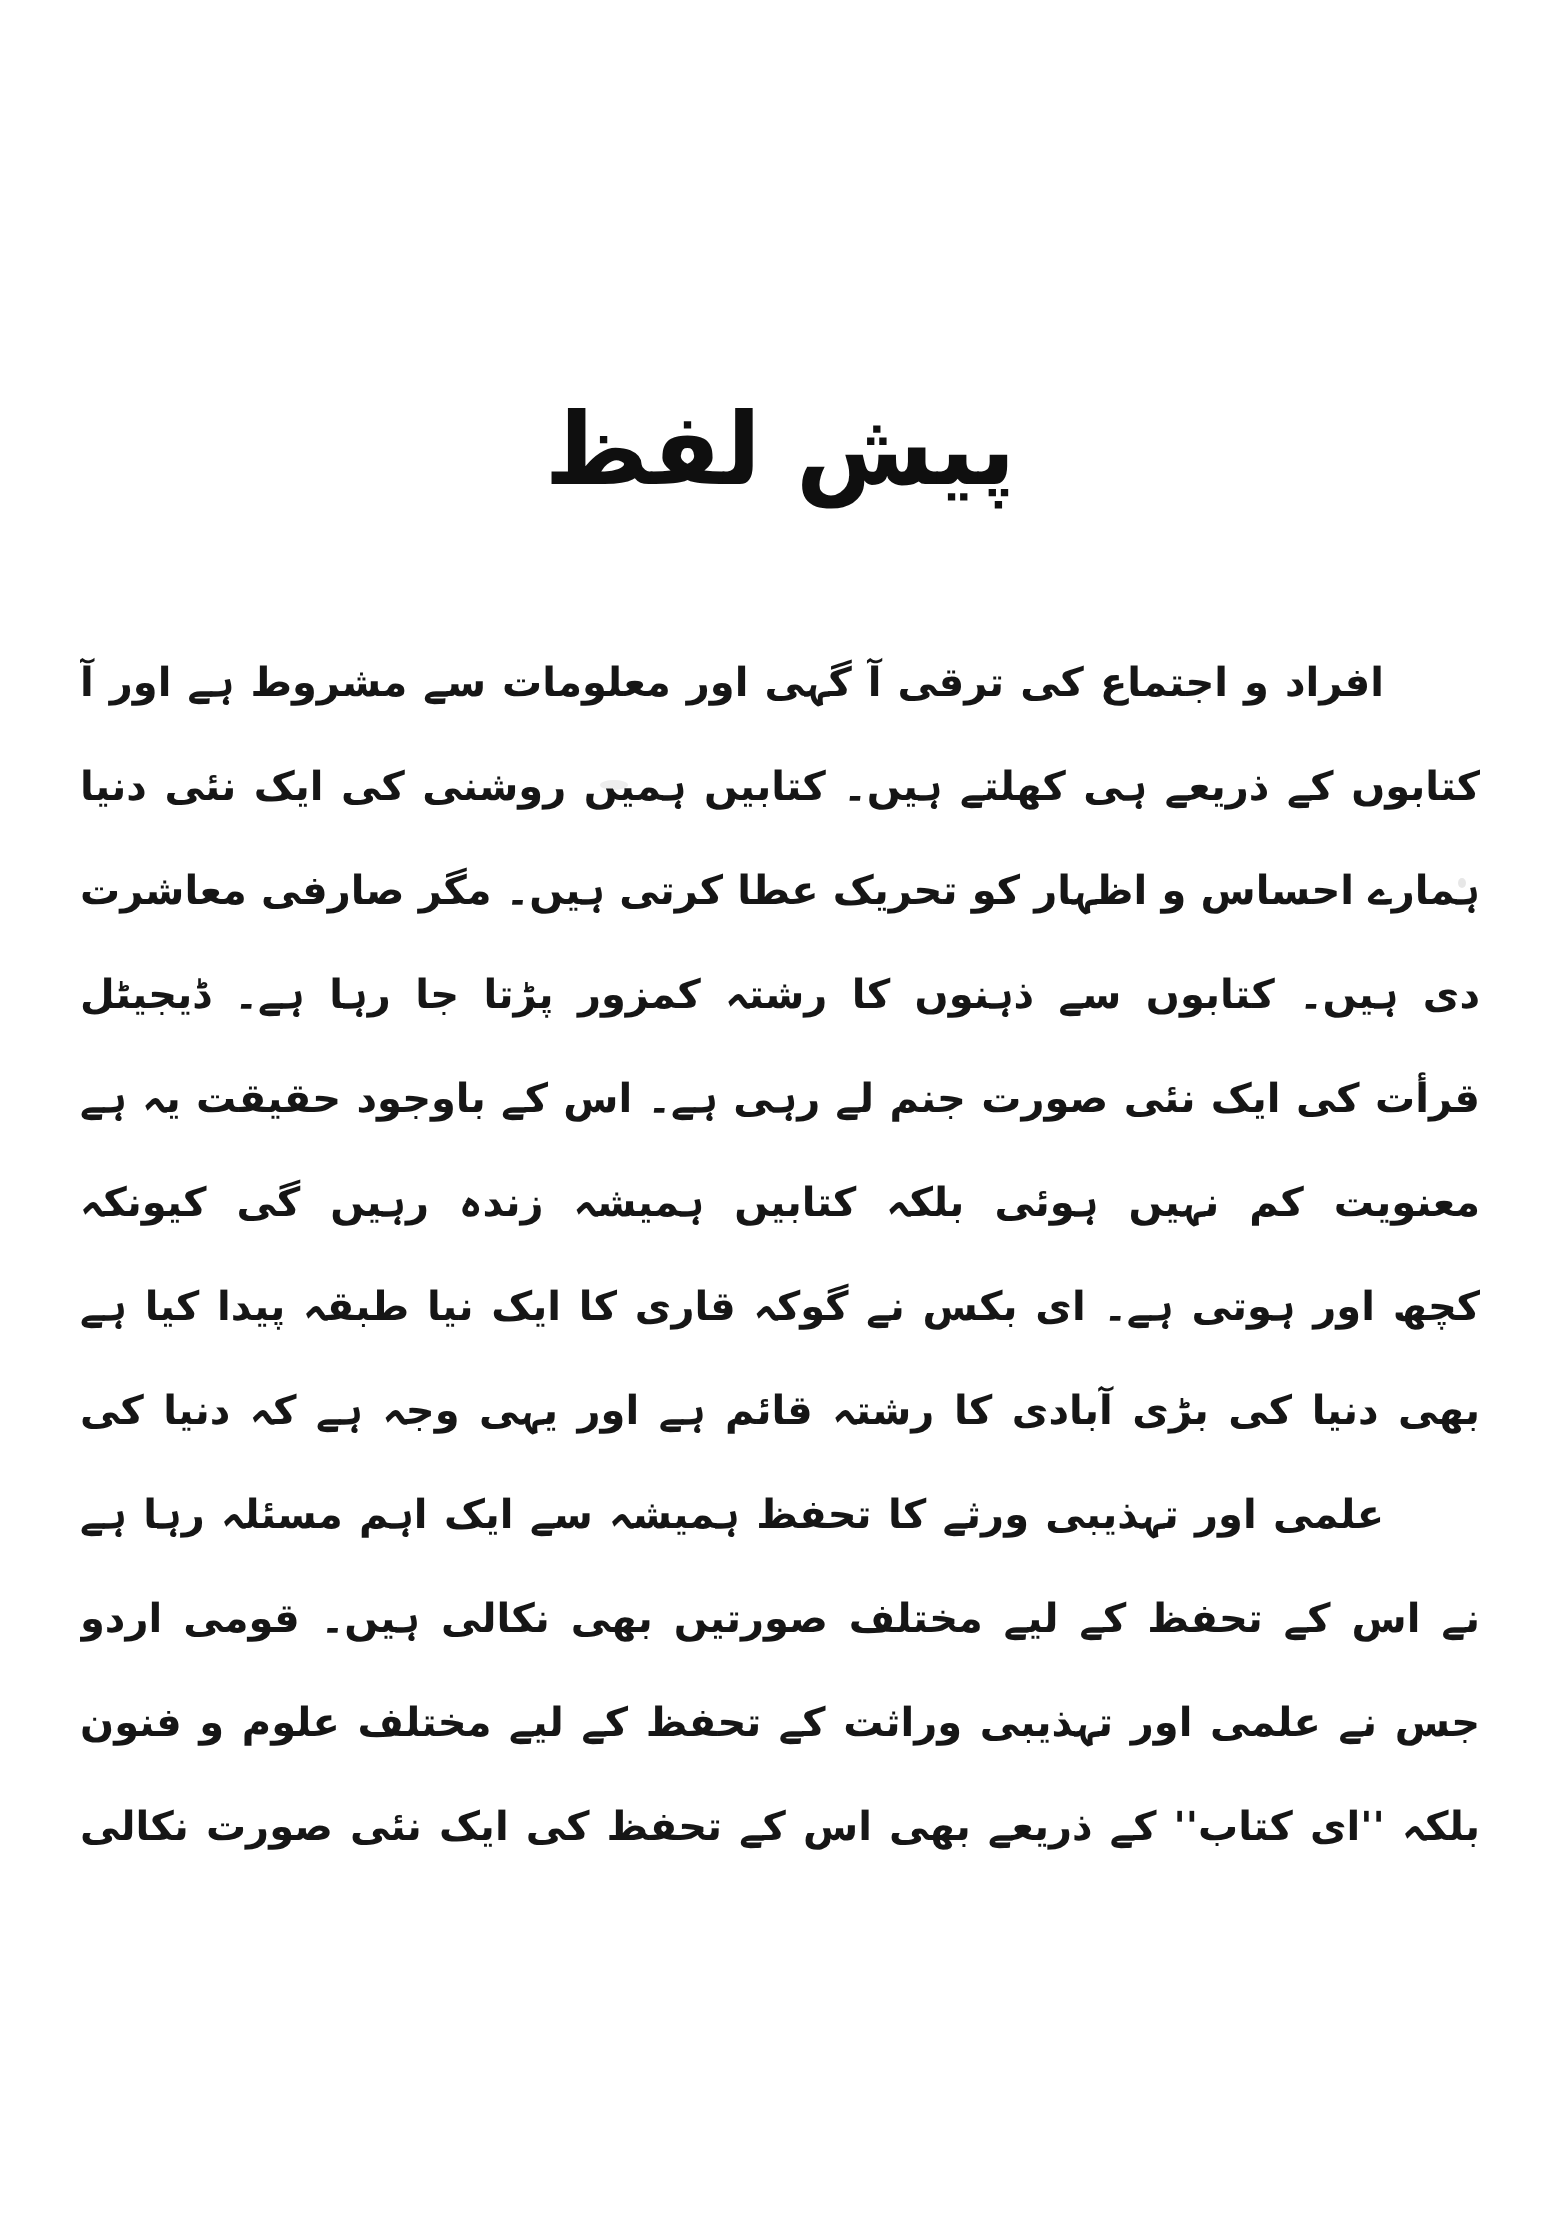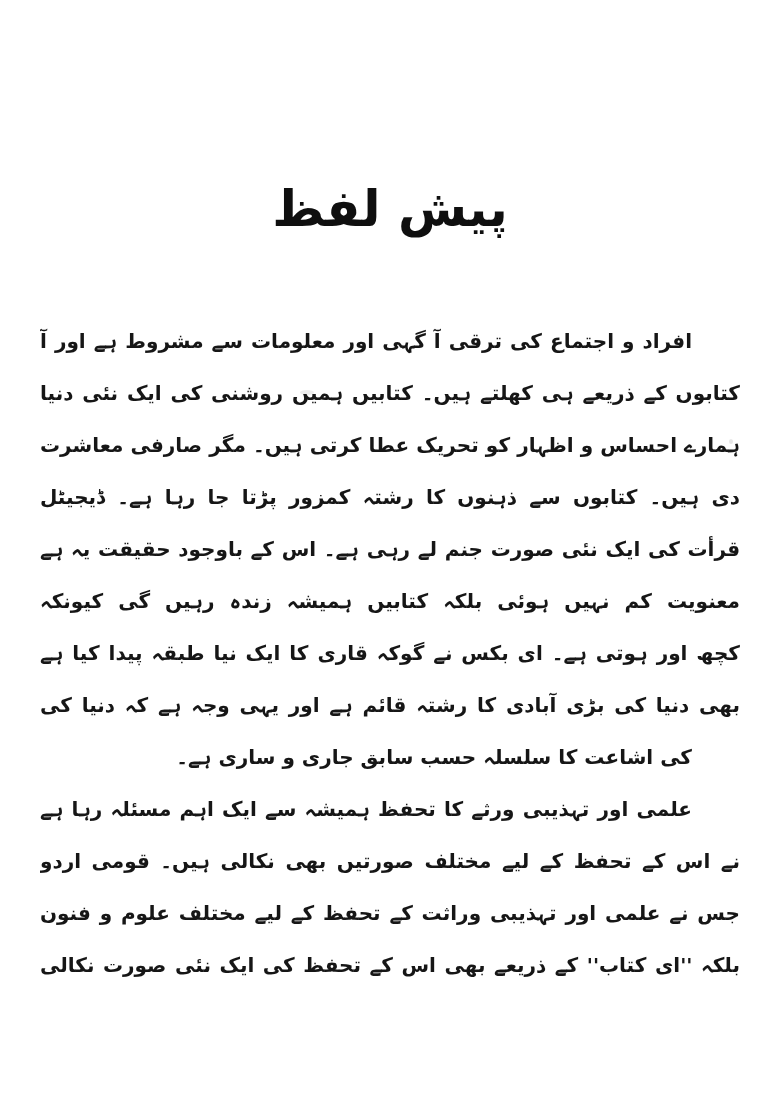--- a/index.html
+++ b/index.html
@@ -15,21 +15,21 @@
     background: #ffffff;
     overflow: hidden;
     font-family: "DejaVu Sans", sans-serif;
     color: #141414;
   }
   .title {
     position: absolute;
     top: 180px;
     left: 0;
     right: 0;
-    margin: 0;
+    margin: 16px;
     text-align: center;
     direction: rtl;
     font-size: 50px;
     font-weight: bold;
     color: #0f0f0f;
     letter-spacing: 1px;
   }
   .body-text {
     position: absolute;
     top: 315px;
@@ -75,21 +75,20 @@
   <div class="body-text" id="body-text">
       <div class="para">
         <div class="line indent">افراد و اجتماع کی ترقی آ گہی اور معلومات سے مشروط ہے اور آ گہی کے تمام دروازے</div>
         <div class="line">کتابوں کے ذریعے ہی کھلتے ہیں۔ کتابیں ہمیں روشنی کی ایک نئی دنیا سے روشناس کراتی ہیں اور</div>
         <div class="line">ہمارے احساس و اظہار کو تحریک عطا کرتی ہیں۔ مگر صارفی معاشرت نے ہماری ترجیحات بدل</div>
         <div class="line">دی ہیں۔ کتابوں سے ذہنوں کا رشتہ کمزور پڑتا جا رہا ہے۔ ڈیجیٹل ٹکنالوجی کی وجہ سے متبادل</div>
         <div class="line">قرأت کی ایک نئی صورت جنم لے رہی ہے۔ اس کے باوجود حقیقت یہ ہے کہ مطبوعہ کتابوں کی</div>
         <div class="line">معنویت کم نہیں ہوئی بلکہ کتابیں ہمیشہ زندہ رہیں گی کیونکہ مطبوعہ کتابوں کے لمس کی لذت ہی</div>
         <div class="line">کچھ اور ہوتی ہے۔ ای بکس نے گوکہ قاری کا ایک نیا طبقہ پیدا کیا ہے مگر مطبوعہ کتابوں سے آج</div>
         <div class="line">بھی دنیا کی بڑی آبادی کا رشتہ قائم ہے اور یہی وجہ ہے کہ دنیا کی مختلف زبانوں میں کتابوں</div>
-        <div class="line indent lastline">کی اشاعت کا سلسلہ حسب سابق جاری و ساری ہے۔</div>
       </div>
       <div class="para">
         <div class="line indent">علمی اور تہذیبی ورثے کا تحفظ ہمیشہ سے ایک اہم مسئلہ رہا ہے اور ہمارے ارباب نظر</div>
         <div class="line">نے اس کے تحفظ کے لیے مختلف صورتیں بھی نکالی ہیں۔ قومی اردو کونسل بھی ایک ایسا ادارہ ہے</div>
         <div class="line">جس نے علمی اور تہذیبی وراثت کے تحفظ کے لیے مختلف علوم و فنون کی نہ صرف کتابیں شائع کی ہیں</div>
         <div class="line">بلکہ ''ای کتاب'' کے ذریعے بھی اس کے تحفظ کی ایک نئی صورت نکالی ہے۔ قومی اردو کونسل نے</div>
       </div>
     </div>
 </div>
 

